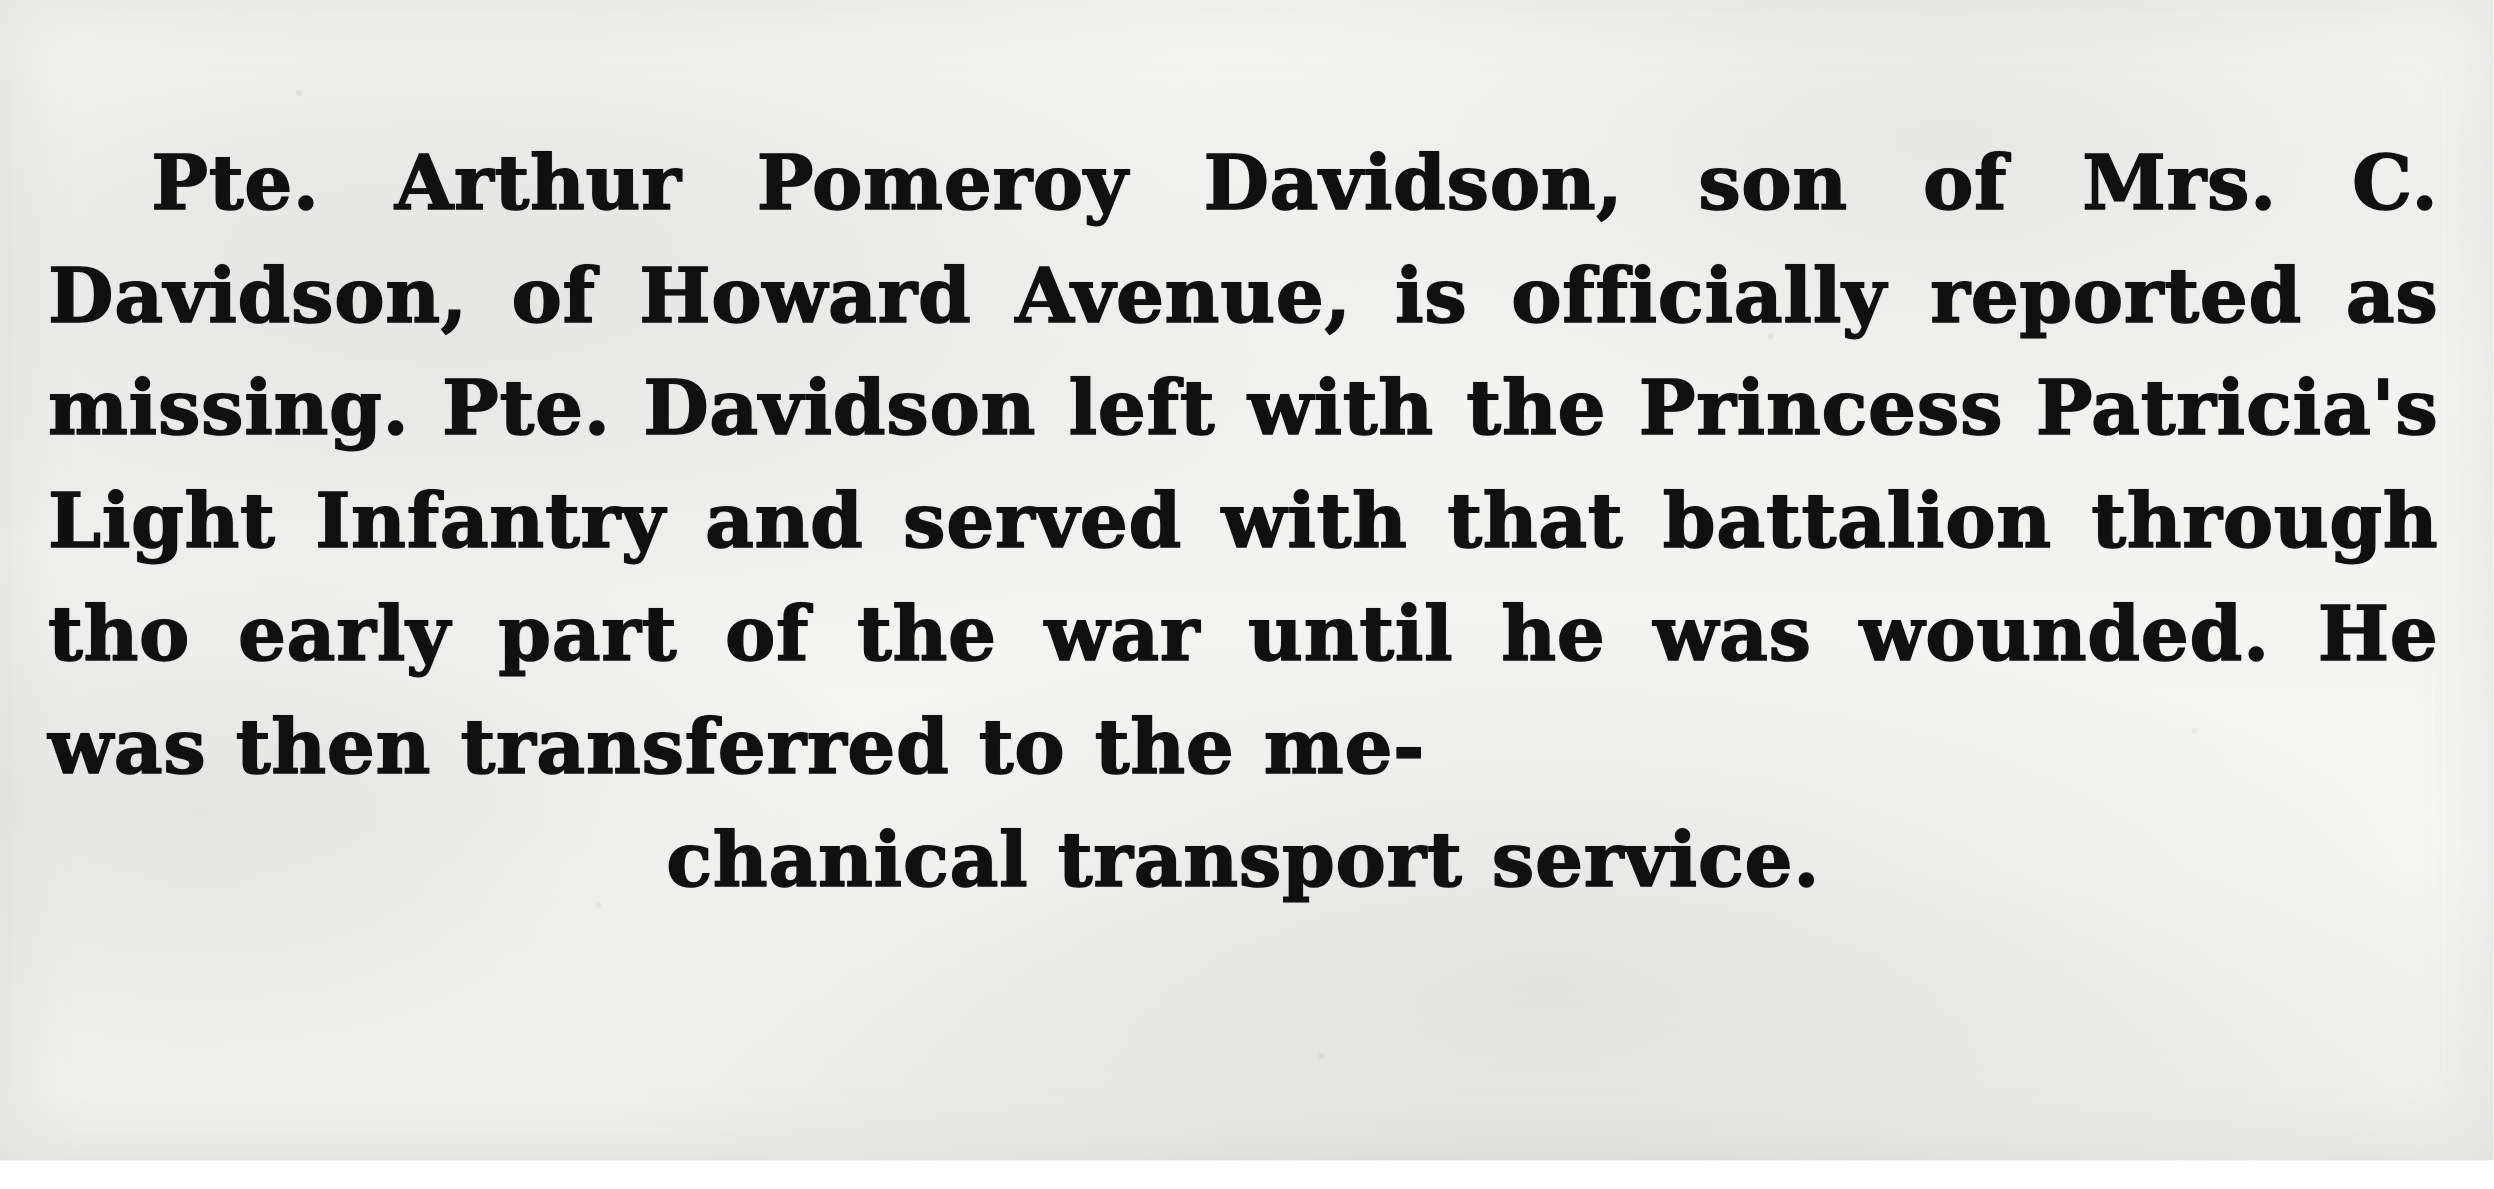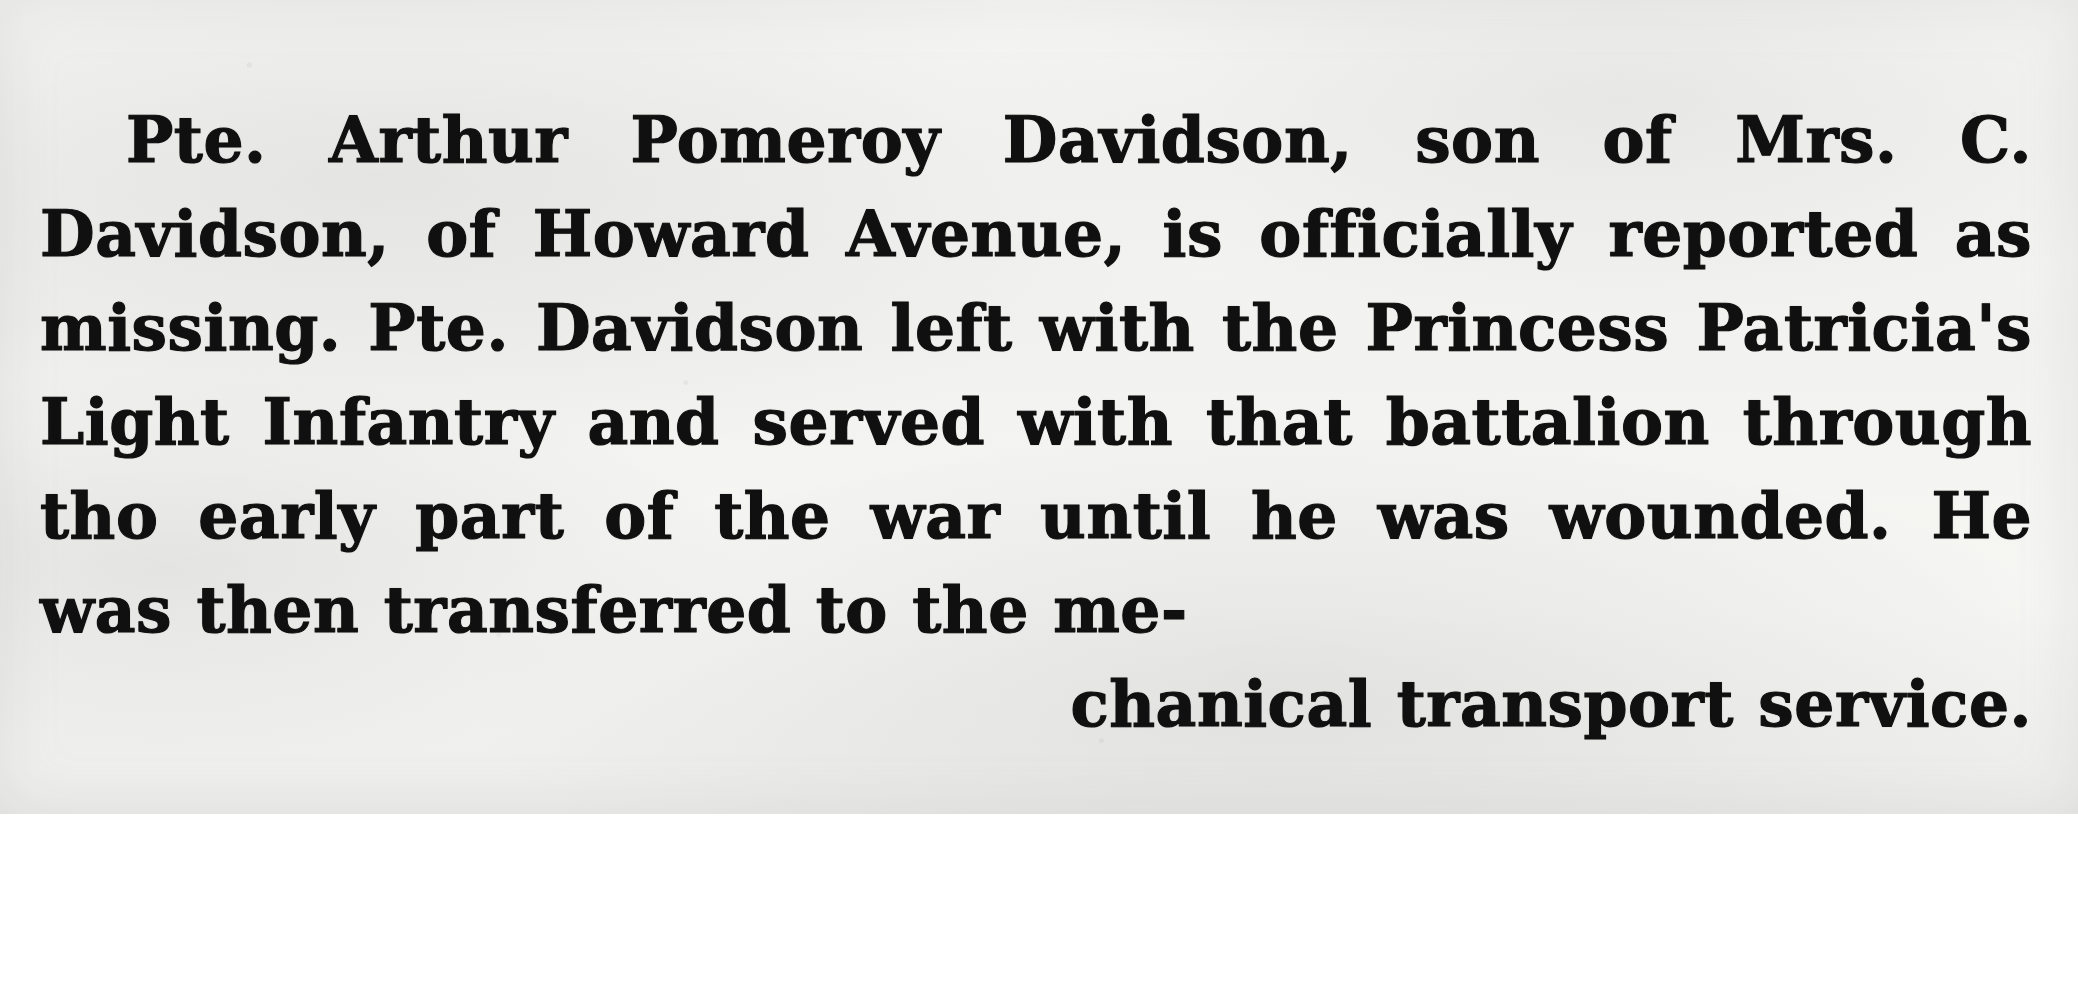--- a/index.html
+++ b/index.html
@@ -9,29 +9,29 @@
   }
   body {
     width: 2078px;
     height: 991px;
     overflow: hidden;
   }
 
   .clipping {
     position: relative;
     width: 2078px;
-    height: 814px;
+    height: 967px;
     background:
       radial-gradient(ellipse 60% 50% at 18% 22%, rgba(205,205,205,0.45) 0%, rgba(205,205,205,0) 70%),
       radial-gradient(ellipse 45% 40% at 78% 12%, rgba(200,200,200,0.35) 0%, rgba(200,200,200,0) 70%),
       radial-gradient(ellipse 55% 45% at 62% 85%, rgba(198,198,198,0.40) 0%, rgba(198,198,198,0) 72%),
       radial-gradient(ellipse 40% 35% at 8% 70%, rgba(196,196,196,0.38) 0%, rgba(196,196,196,0) 70%),
       linear-gradient(180deg, #f3f3f1 0%, #eeeeec 40%, #f1f1ef 75%, #e9e9e7 100%);
     box-sizing: border-box;
-    padding: 30px 46px 28px 40px;
+    padding: 42px 46px 28px 40px;
     filter: contrast(1.04);
   }
 
   
   .grain {
     position: absolute;
     inset: 0;
     pointer-events: none;
     background-image:
       radial-gradient(circle at 12% 8%, rgba(120,120,120,0.09) 0 2px, transparent 3px),
@@ -62,21 +62,21 @@
   }
   .article::after {
     content: "";
     display: inline-block;
     width: 100%;
   }
 
   
   .article .tail {
     display: block;
-    text-align: right;
+    text-align: center;
     text-indent: 0;
   }
 
   .edge-shadow {
     position: absolute;
     inset: 0;
     pointer-events: none;
     z-index: 3;
     box-shadow: inset 0 0 60px rgba(150,150,150,0.18);
   }

